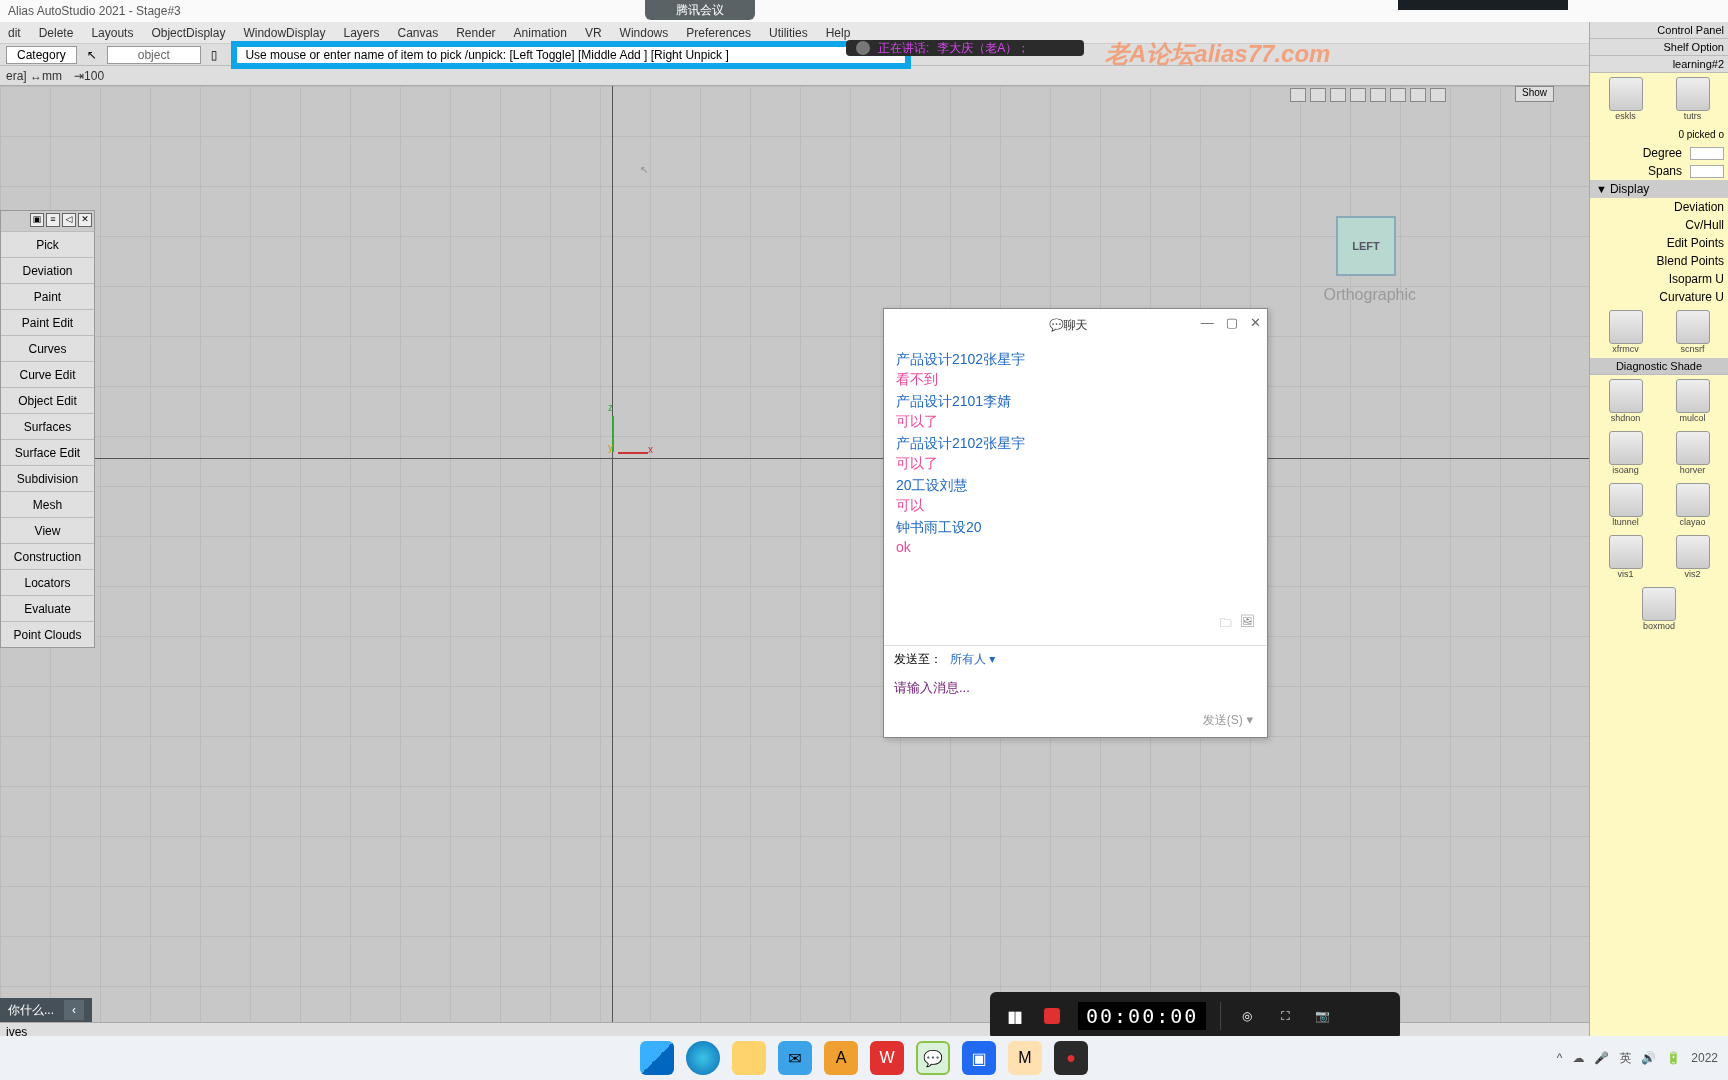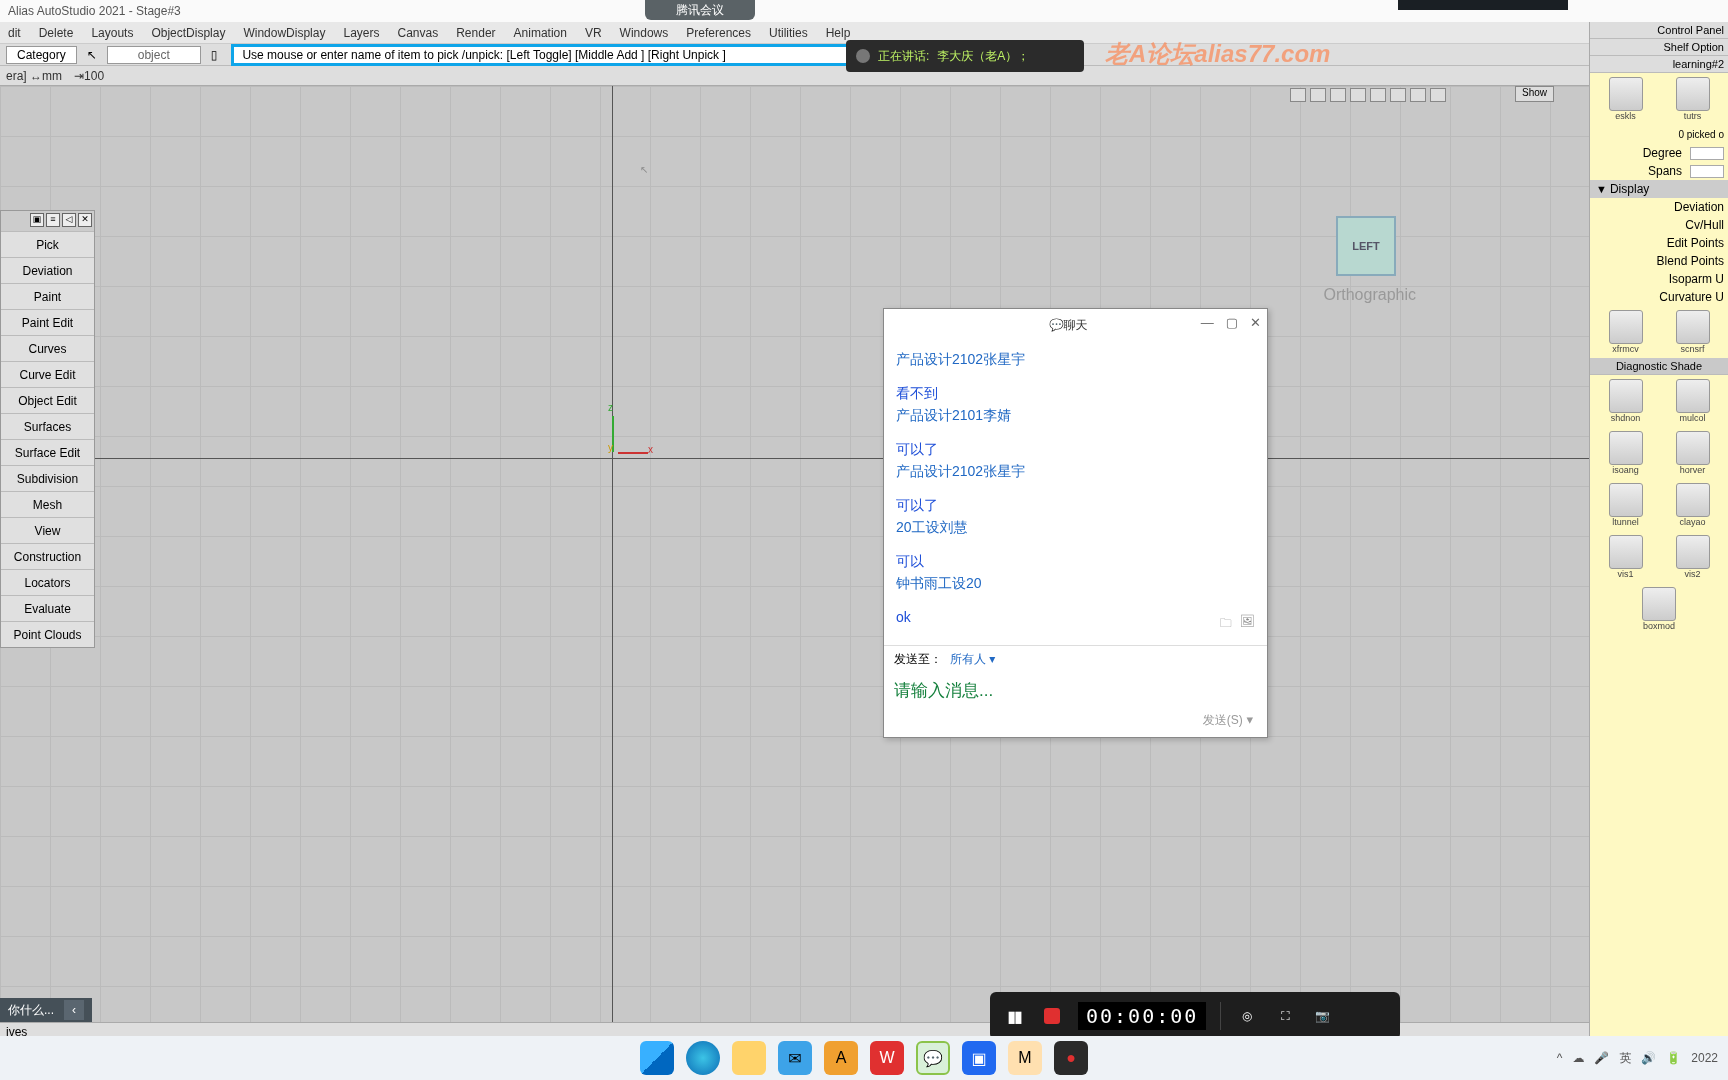--- a/index.html
+++ b/index.html
@@ -5,22 +5,22 @@
 *{margin:0;padding:0;box-sizing:border-box;font-family:"Microsoft YaHei",Tahoma,Arial,sans-serif;font-size:12px}
 body{width:1728px;height:1080px;background:#f0f0f0;overflow:hidden;position:relative}
 .titlebar{height:22px;background:#fafafa;display:flex;align-items:center;padding:0 8px;color:#555}
 .tencent-pill{position:absolute;left:645px;top:0;height:20px;width:110px;background:#5a6266;color:#fff;display:flex;align-items:center;justify-content:center;border-radius:0 0 6px 6px;font-size:11px}
 .top-dark{position:absolute;right:160px;top:0;width:170px;height:10px;background:#1a1f24}
 .menubar{height:22px;background:#e8e8e8;border-bottom:1px solid #ccc;display:flex;align-items:center;gap:18px;padding:0 8px}
 .menubar span{color:#333;cursor:pointer}
 .pickbar{height:22px;background:#dedede;border-bottom:1px solid #bbb;display:flex;align-items:center;padding:0 6px;gap:10px}
 .pickbar .cat{border:1px solid #999;background:#fff;padding:1px 10px}
 .pickbar .obj{border:1px solid #999;background:#fff;padding:1px 30px;color:#666}
-.pickbar .hint{border:3px solid #0ea5e9;background:#fff;padding:1px 8px;flex:1;margin-left:4px;max-width:680px}
-.speak-pill{position:absolute;left:846px;top:40px;width:238px;height:32px;background:#2b2b2b;border-radius:4px;display:flex;align-items:center;color:#bef264;padding:0 10px;gap:8px}
+.pickbar .hint{border:6px solid #0ea5e9;background:#fff;padding:1px 8px;flex:1;margin-left:4px;max-width:680px}
+.speak-pill{position:absolute;left:846px;top:40px;width:238px;height:16px;background:#2b2b2b;border-radius:4px;display:flex;align-items:center;color:#d946ef;padding:0 10px;gap:8px}
 .speak-pill .mic{width:14px;height:14px;background:#777;border-radius:50%}
 .watermark{position:absolute;left:1105px;top:38px;font-size:24px;color:rgba(255,120,60,.6);font-style:italic;font-weight:bold}
 .unitbar{height:20px;background:#dedede;border-bottom:1px solid #aaa;display:flex;align-items:center;padding:0 6px;gap:12px;font-size:11px;color:#333}
 .viewport{position:absolute;left:0;top:86px;right:132px;bottom:35px;background:#c8c8c8;background-image:linear-gradient(#bbb 1px,transparent 1px),linear-gradient(90deg,#bbb 1px,transparent 1px);background-size:50px 50px}
 .viewport .vline{position:absolute;left:612px;top:0;bottom:0;width:1px;background:#555}
 .viewport .hline{position:absolute;top:372px;left:0;right:0;height:1px;background:#555}
 .axis-x{position:absolute;left:618px;top:366px;width:30px;height:2px;background:#c33}
 .axis-xl{position:absolute;left:648px;top:358px;color:#c33;font-size:10px}
 .axis-z{position:absolute;left:612px;top:330px;width:2px;height:36px;background:#3a3}
 .axis-zl{position:absolute;left:608px;top:316px;color:#3a3;font-size:10px}
@@ -47,24 +47,24 @@
 .rpanel .picked{padding:4px;text-align:right;font-size:10px}
 .rpanel .field{display:flex;justify-content:flex-end;align-items:center;padding:2px 4px;gap:8px}
 .rpanel .field input{width:34px;border:1px solid #aaa;font-size:10px}
 .rpanel .disp-hdr{background:#ccc;padding:2px 6px;font-size:11px}
 .chat{position:absolute;left:883px;top:308px;width:385px;height:430px;background:#fff;border:1px solid #888;display:flex;flex-direction:column;box-shadow:2px 2px 6px rgba(0,0,0,.2)}
 .chat .ttl{height:32px;display:flex;align-items:center;justify-content:center;position:relative;color:#333;font-size:14px}
 .chat .ttl .wc{position:absolute;right:6px;top:6px;display:flex;gap:12px}
 .chat .ttl .wc span{cursor:pointer;color:#666;font-size:13px}
 .chat .msgs{flex:1;padding:6px 12px;overflow:hidden}
 .chat .msgs .user{color:#2169c4;font-size:14px;margin-top:4px}
-.chat .msgs .text{color:#1d4ed8;font-size:14px;margin-top:16px}
+.chat .msgs .text{color:#ec4899;font-size:14px;margin-top:2px}
 .chat .sendto{height:28px;border-top:1px solid #ddd;display:flex;align-items:center;padding:0 10px;gap:8px;font-size:13px}
 .chat .sendto .who{color:#2169c4}
-.chat .inputarea{height:64px;padding:6px 10px;color:#15803d;font-size:17px}
+.chat .inputarea{height:64px;padding:6px 10px;color:#701a75;font-size:13px}
 .chat .sendbtn{position:absolute;right:14px;bottom:8px;color:#999;font-size:13px}
 .chat .attach{position:absolute;right:12px;bottom:102px;display:flex;gap:8px;color:#888}
 .recorder{position:absolute;left:990px;bottom:40px;width:410px;height:48px;background:#1e1e1e;border-radius:6px;display:flex;align-items:center;padding:0 12px;gap:14px}
 .recorder .btn{width:24px;height:24px;display:flex;align-items:center;justify-content:center;color:#fff}
 .recorder .rec{width:16px;height:16px;background:#e03030;border-radius:3px}
 .recorder .pause{letter-spacing:-2px;font-size:16px}
 .recorder .time{background:#000;color:#fff;font-family:monospace;font-size:20px;padding:2px 8px;letter-spacing:2px}
 .recorder .sep{width:1px;height:28px;background:#444}
 .taskbar{position:absolute;left:0;bottom:0;right:0;height:44px;background:#eef2f6;display:flex;align-items:center;justify-content:center;gap:12px}
 .taskbar .app{width:34px;height:34px;border-radius:6px;display:flex;align-items:center;justify-content:center;font-size:16px}

